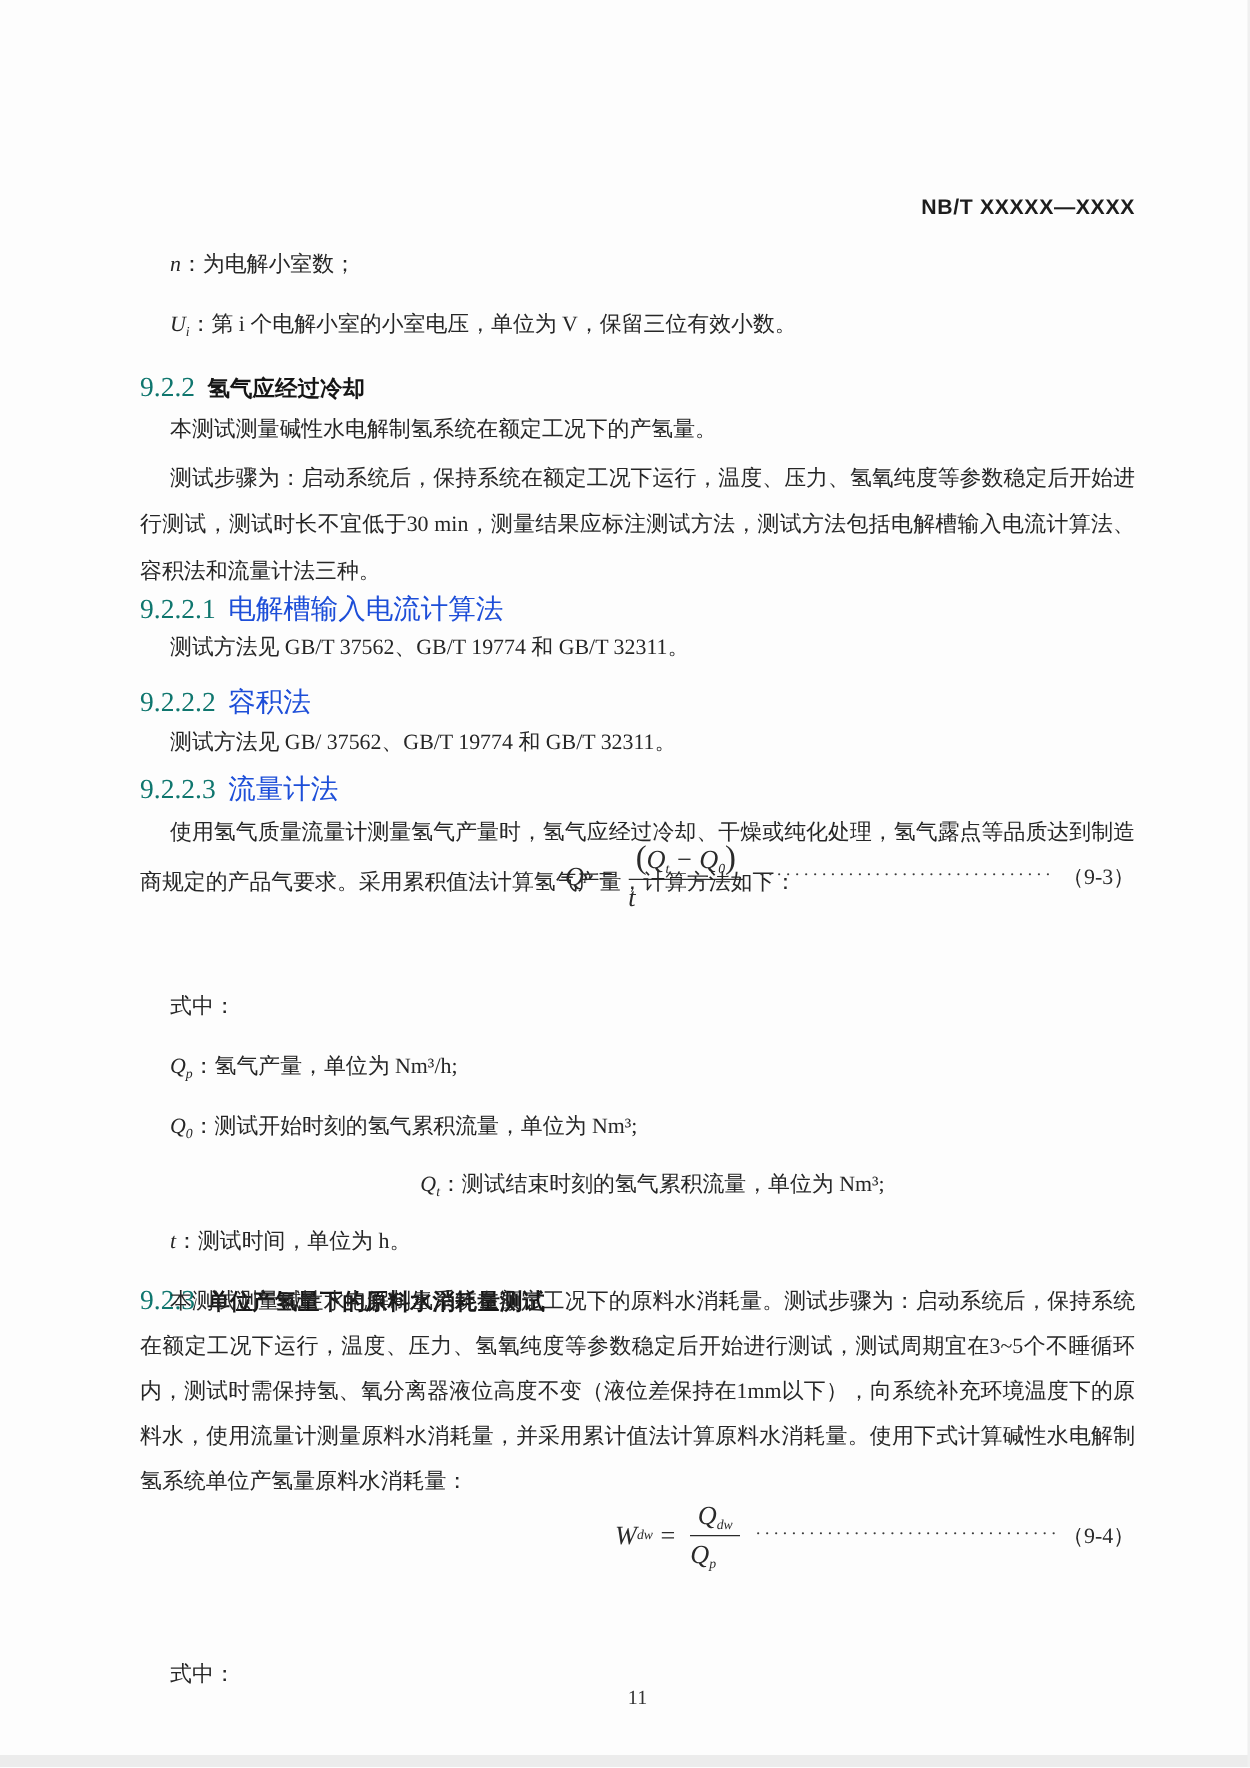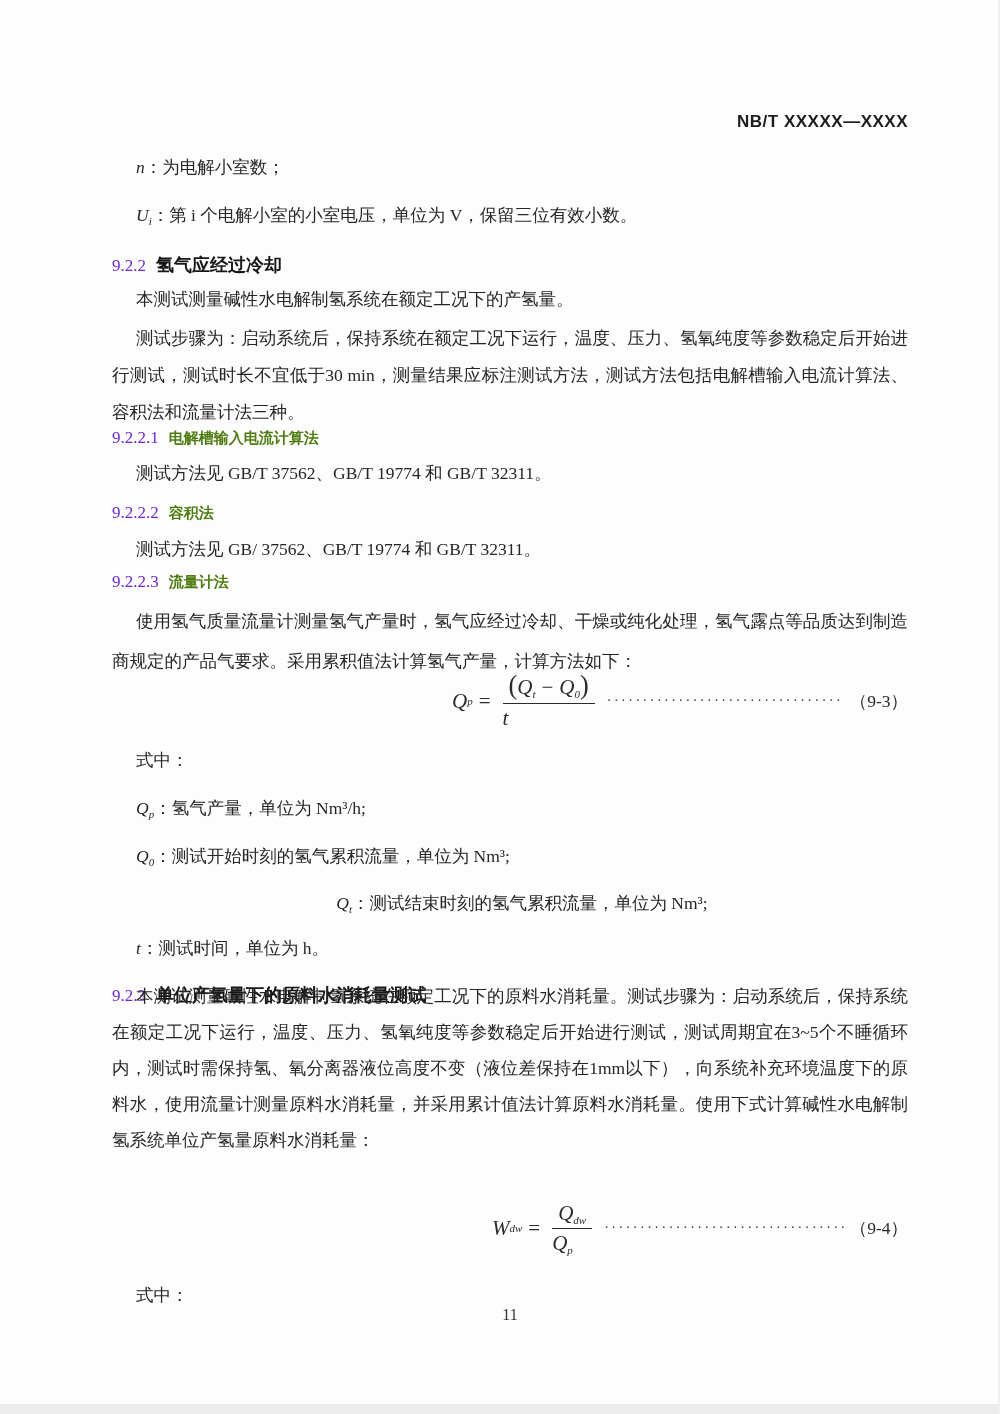--- a/index.html
+++ b/index.html
@@ -4,37 +4,37 @@
 <style>
   html,body{margin:0;padding:0;background:#ffffff;}
   .page{
     position:relative;
     width:1000px;height:1414px;
     background:#fdfdfd;
     font-family:"Liberation Serif", serif;
     color:#262626;
     overflow:hidden;
   }
-  .abs{position:absolute;left:112px;right:92px;}
+  .abs{position:absolute;left:112px;right:92px;margin-top:44px;}
   .body-text{font-size:17.5px;line-height:25px;}
   .indent{padding-left:24px;}
   .para{text-indent:24px;text-align:justify;}
   .lh37{line-height:37px;}
   .lh40{line-height:40px;}
   .lh36{line-height:36px;}
 
   .doc-header{
     top:112px;text-align:right;
     font-family:"Liberation Sans", sans-serif;
     font-weight:bold;font-size:17px;color:#1d1d1d;letter-spacing:0.5px;
   }
 
-  .h3 .num,.h4 .num{font-family:"Liberation Serif", serif;font-size:17px;color:#6d28d9;}
+  .h3 .num,.h4 .num{font-family:"Liberation Serif", serif;font-size:22px;color:#0f766e;}
   .h3 .title{font-family:"Liberation Sans", sans-serif;font-weight:bold;font-size:18px;color:#161616;margin-left:10px;}
-  .h4 .title{font-family:"Liberation Sans", sans-serif;font-weight:bold;font-size:15px;color:#4d7c0f;margin-left:10px;}
+  .h4 .title{font-family:"Liberation Sans", sans-serif;font-weight:normal;font-size:22px;color:#1d4ed8;margin-left:10px;}
 
   .sym{font-style:italic;font-family:"Liberation Serif", serif;}
   .vsub{font-style:italic;font-size:11px;vertical-align:-4px;font-family:"Liberation Serif", serif;}
 
   .formula-row{
     position:absolute;display:flex;align-items:center;
     font-size:21px;color:#2a2a2a;
   }
   .frac{display:inline-flex;flex-direction:column;margin:0 6px;}
   .frac .num{padding:0 6px 2px 6px;border-bottom:1.4px solid #2a2a2a;white-space:nowrap;}

